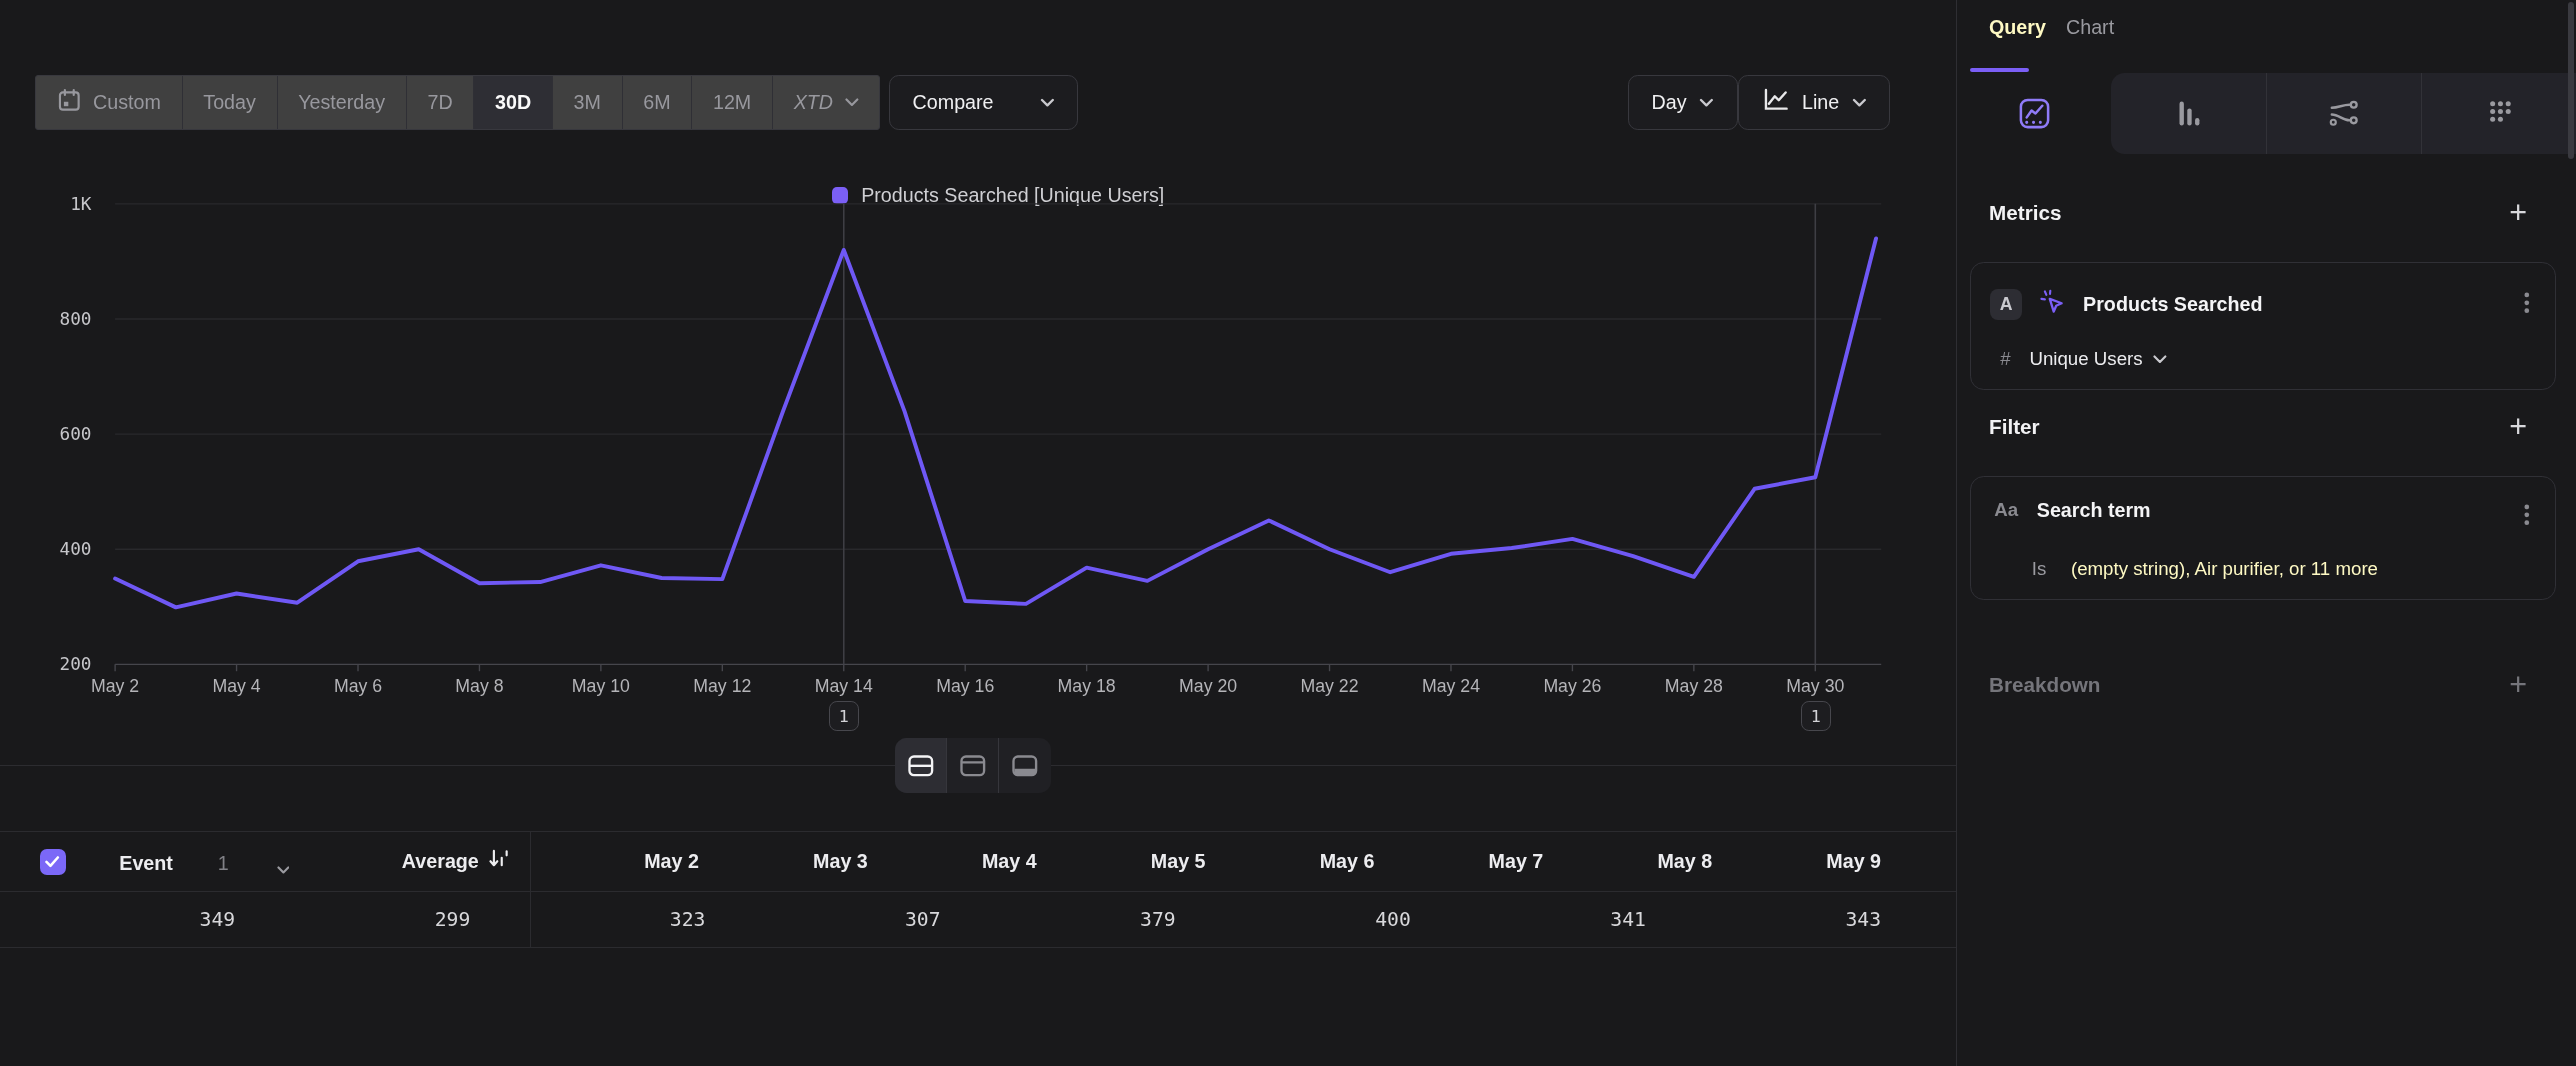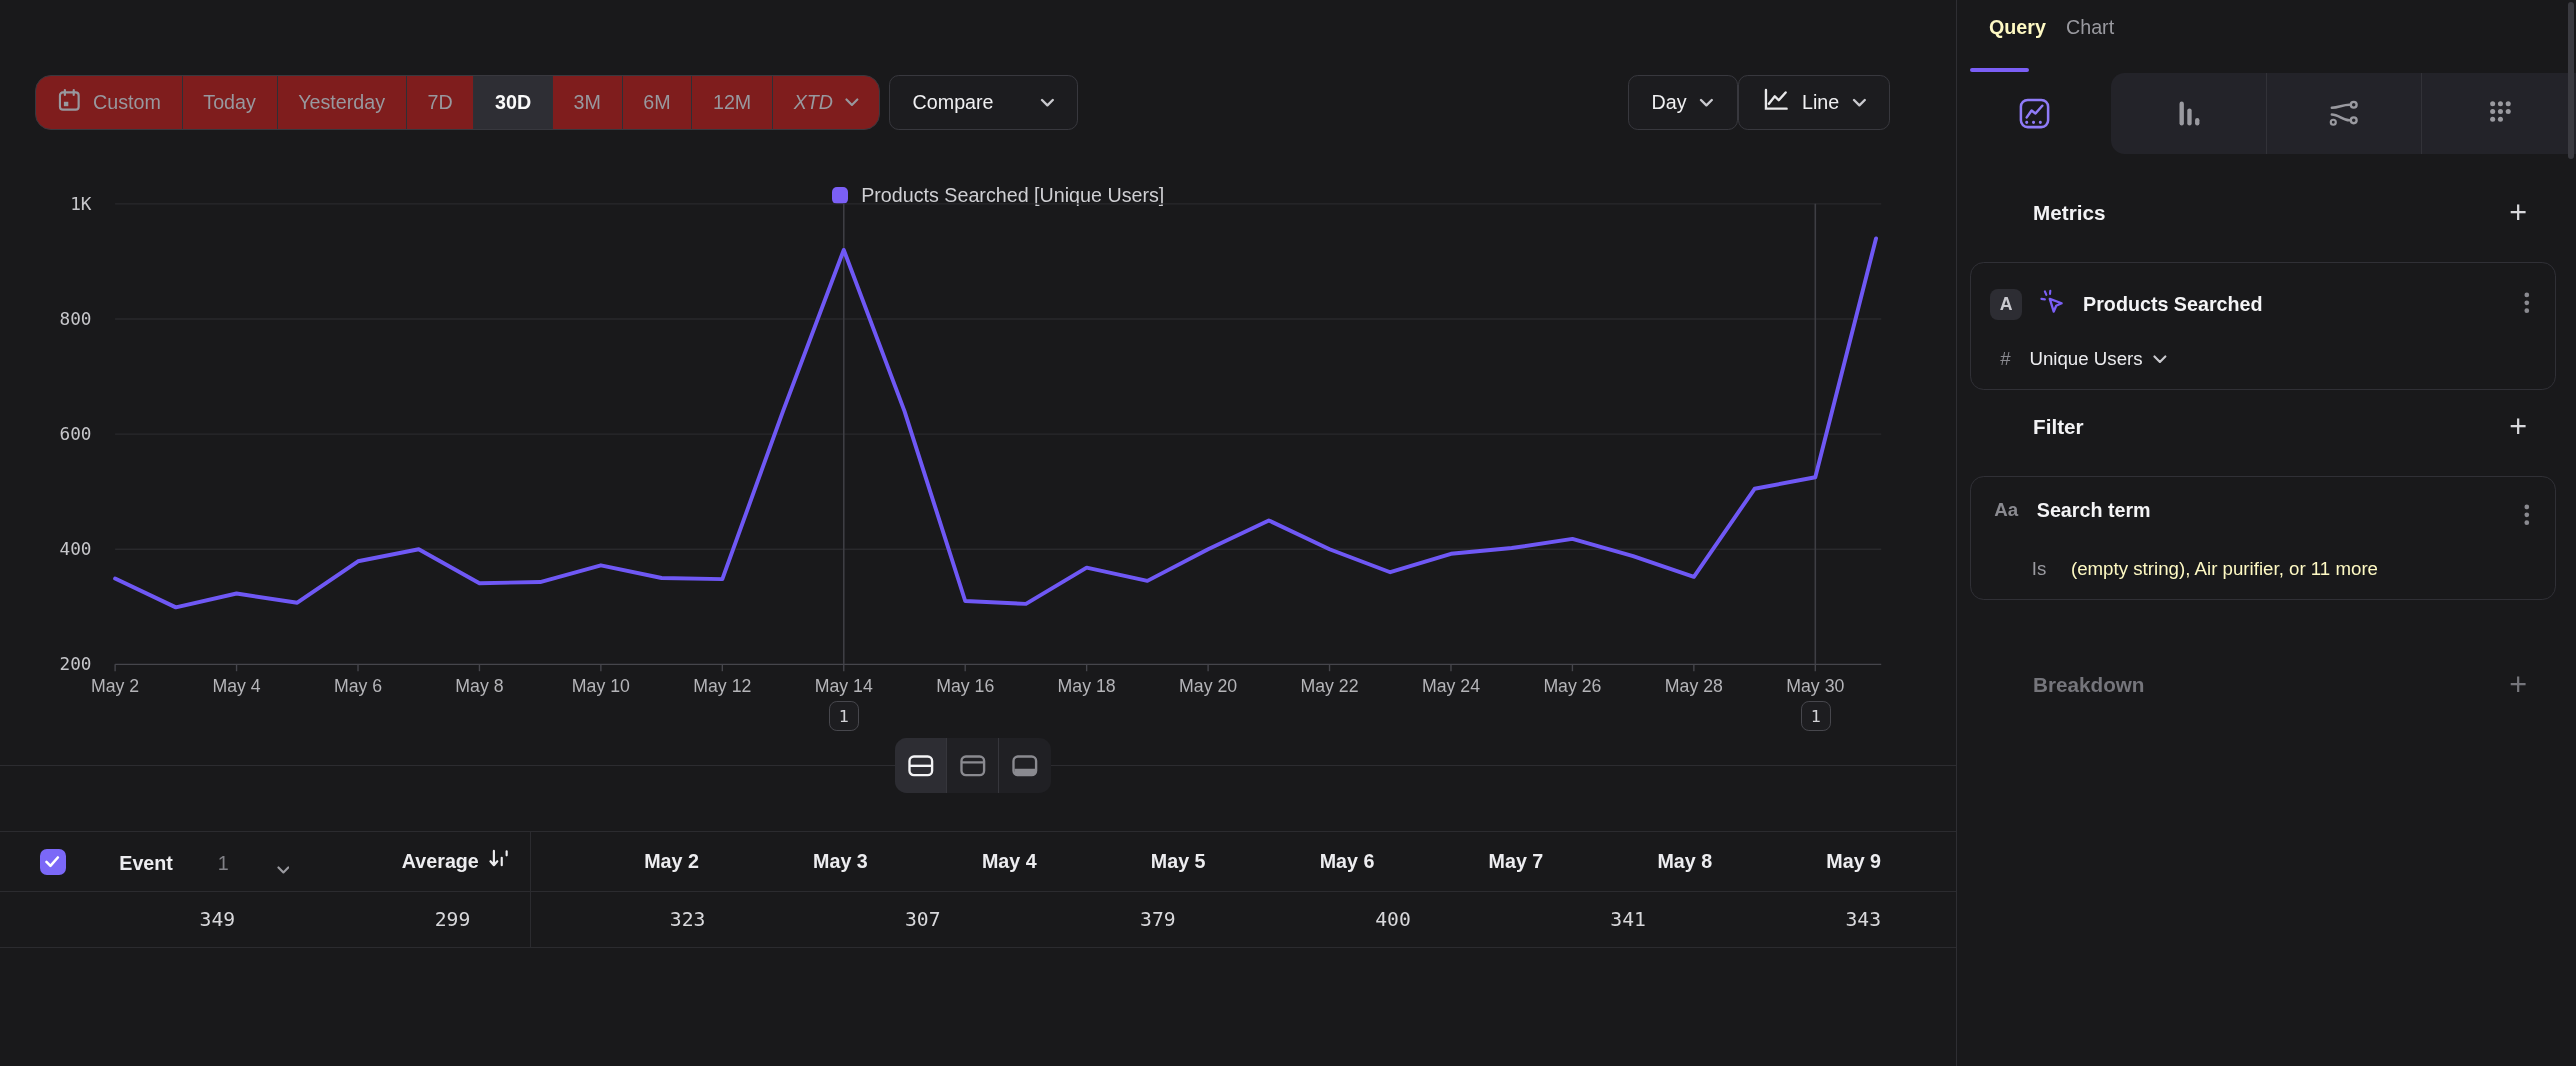--- a/index.html
+++ b/index.html
@@ -8,21 +8,21 @@
          font-family:"Liberation Sans", sans-serif; color:#e8e8ea;
          -webkit-font-smoothing:antialiased; }
   #app { position:relative; width:2576px; height:1067px; background:#19191b; }
 
   
   .main { position:absolute; left:0; top:0; width:1956px; height:1067px; }
   .vdivider { position:absolute; left:1956px; top:0; width:1px; height:1067px; background:#2e2e33; }
 
   
   .range-group { position:absolute; left:35px; top:75px; height:55px; display:flex;
-                 border:1px solid #38383e; border-radius:16px; overflow:hidden; background:#7f1d1d; }
+                 border:1px solid #38383e; border-radius:3px; overflow:hidden; background:#404040; }
   .range-btn { display:flex; align-items:center; gap:11.8px; padding:0 20.7px; font-size:19.7px;
                color:#98989e; border-right:1px solid #2f2f35; white-space:nowrap; cursor:default; }
   .range-btn:last-child { border-right:none;font-style:italic; }
   .range-btn.selected { background:#2e2e34; color:#fafafa; font-weight:700; }
   .btn { position:absolute; top:75px; height:55px; display:flex; align-items:center; gap:12.8px;
          padding:0 22.6px; border:1px solid #38383e; border-radius:9.8px; font-size:19.7px;
          color:#f0f0f2; background:#1c1c1f; white-space:nowrap; }
   #compare-btn { left:889px;gap:46px; }
   #day-btn   { left:1628px; }
   #line-btn  { left:1738px; }
@@ -77,21 +77,21 @@
   .tab.selected { color:#fef9c3; font-weight:600; }
   #tab-query { left:32px; }
   #tab-chart { left:109px; }
   .tab-underline { position:absolute; left:12.8px; top:68px; width:59px; height:3.9px;
                    background:#7b5ff6; border-radius:2px; }
   .view-strip { position:absolute; left:0; top:73px; width:619px; height:81px; display:flex; }
   .view-cell { flex:1; display:flex; align-items:center; justify-content:center;
                background:#232329; border-left:1px solid #323238; color:#9a9aa0; }
   .view-cell.selected { background:#19191b; border-left:none; color:#8f7bf7; }
   .view-cell.first-rest { border-left:none; border-radius:13.8px 0 0 13.8px; }
-  .section-h { position:absolute; left:32px; font-size:20.7px; font-weight:700; color:#f2f2f4;margin-left:44px; }
+  .section-h { position:absolute; left:32px; font-size:20.7px; font-weight:700; color:#f2f2f4; }
   .section-h.dim { color:#75757b; }
   .plus { position:absolute; right:49px; font-size:30.5px; font-weight:300; color:#d8d8dc; line-height:1; }
   .plus.dim { color:#75757b; }
   .card { position:absolute; left:12.8px; width:586px; border:1px solid #303036; border-radius:13.8px; }
   .card-row1 { position:absolute; left:19.7px; display:flex; align-items:center; gap:14.8px; }
   .badge-a { width:31.5px; height:31.5px; border-radius:7.9px; background:#2d2d33; color:#c9c9ce;
              display:flex; align-items:center; justify-content:center; font-size:17.7px; font-weight:600; }
   .type-aa { color:#8a8a90; font-size:18.7px; font-weight:600; width:31.5px; text-align:center; }
   .card-title { font-size:19.7px; font-weight:600; color:#f4f4f6; }
   .kebab { position:absolute; right:15.7px; color:#8a8a90; }

